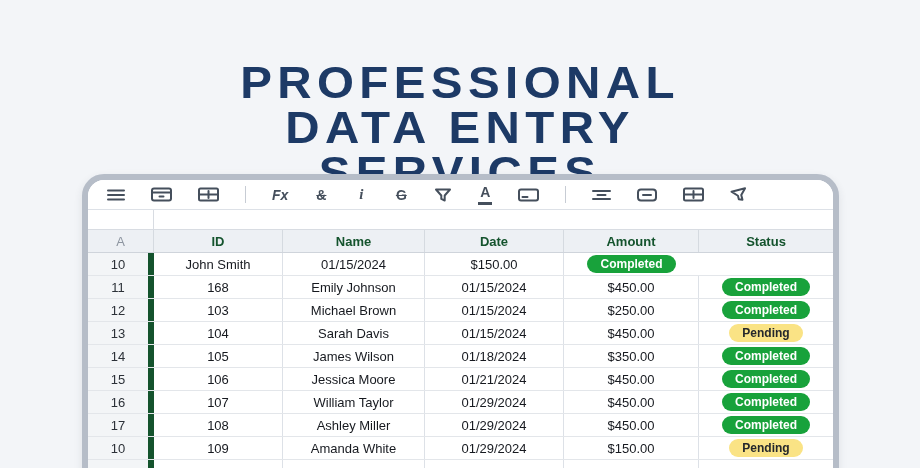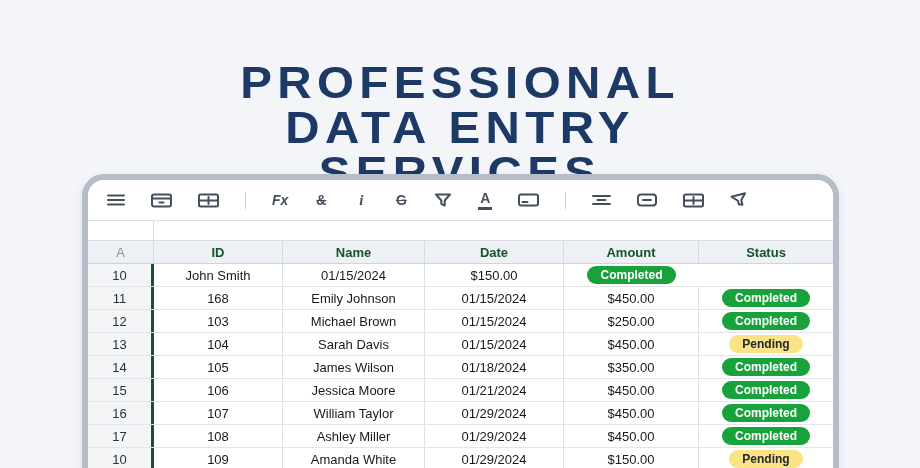--- a/index.html
+++ b/index.html
@@ -31,21 +31,21 @@
     width: 757px; height: 310px;
     background: #ffffff;
     border: 6px solid #b6bdc8;
     border-radius: 22px 22px 0 0;
     box-shadow: 0 3px 8px rgba(40,50,70,0.10);
     overflow: hidden;
   }
 
   
   .toolbar {
-    height: 41px;
+    height: 30px;
     display: flex;
     align-items: center;
     gap: 26px;
     padding: 0 19px;
     border-bottom: 1px solid #dde1e7;
     background: #ffffff;
   }
   .tool {
     display: inline-flex;
     align-items: center;
@@ -89,21 +89,21 @@
     border-right: 1px solid #dde1e7;
     font-size: 13px;
     color: #16191f;
     white-space: nowrap;
     overflow: hidden;
   }
   .td:last-child, .th:last-child { border-right: none; }
   .tr.head { background: #edf0f4; border-bottom: 1px solid #cfd4db; }
   .th { font-weight: bold; color: #14532d; border-right: 1px solid #d5dae0; background: #edf0f4; }
   .th.corner { color: #8d95a0; font-weight: normal; }
-  .td.rownum { background: #f3f5f7; color: #2c3138; border-right: 3px solid #14532d; }
+  .td.rownum { background: #f3f5f7; color: #2c3138; border-right: 6px solid #14532d; }
   .tr.sliver { height: 12px; border-bottom: none; }
 
   .badge {
     display: inline-block;
     padding: 2px 13px;
     border-radius: 10px;
     font-size: 12px;
     line-height: 14px;
   }
   .badge--completed { background: #18a23b; color: #ffffff; font-weight: bold; }

